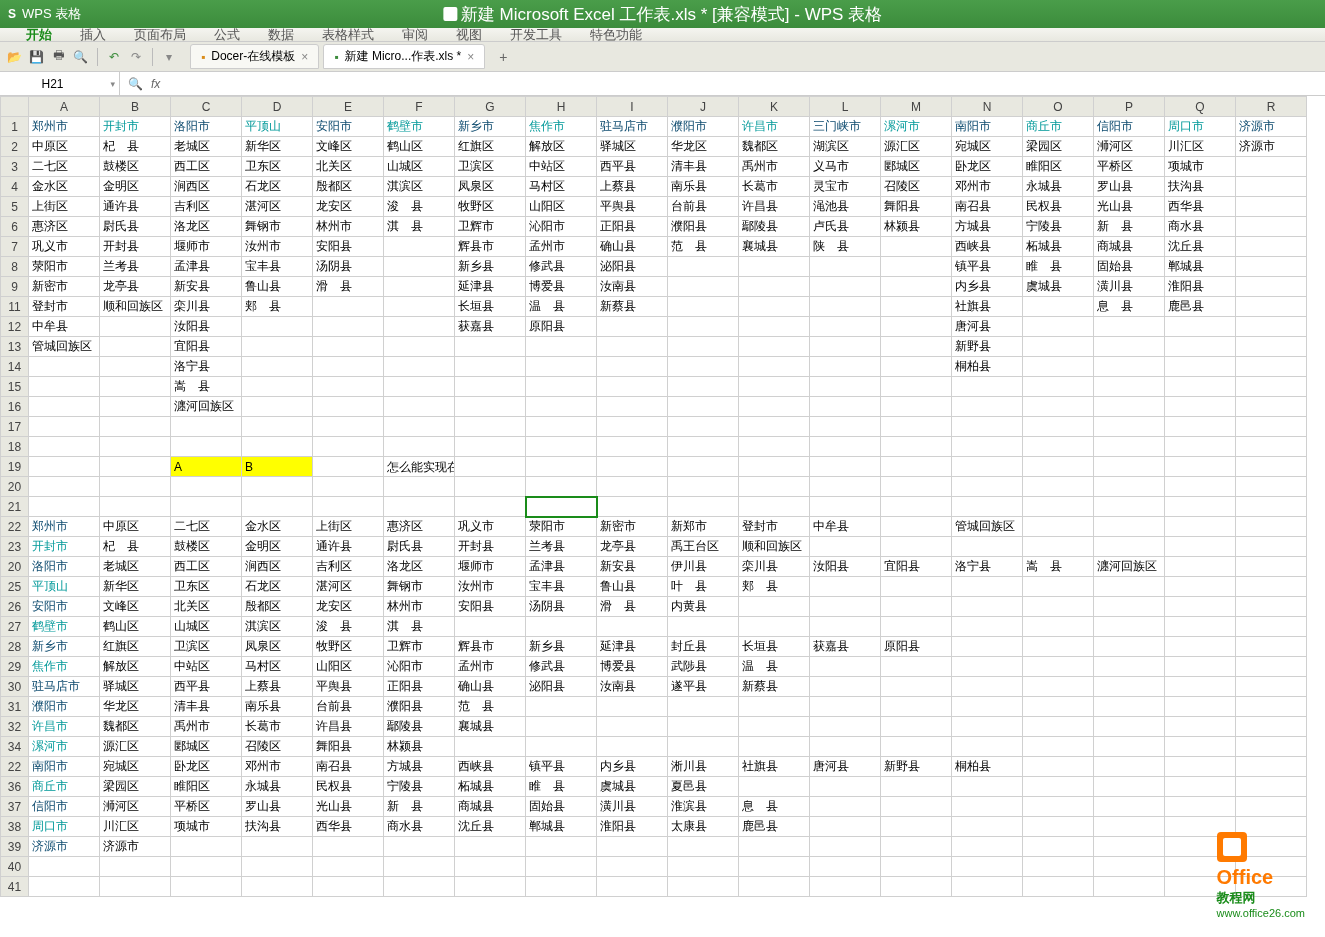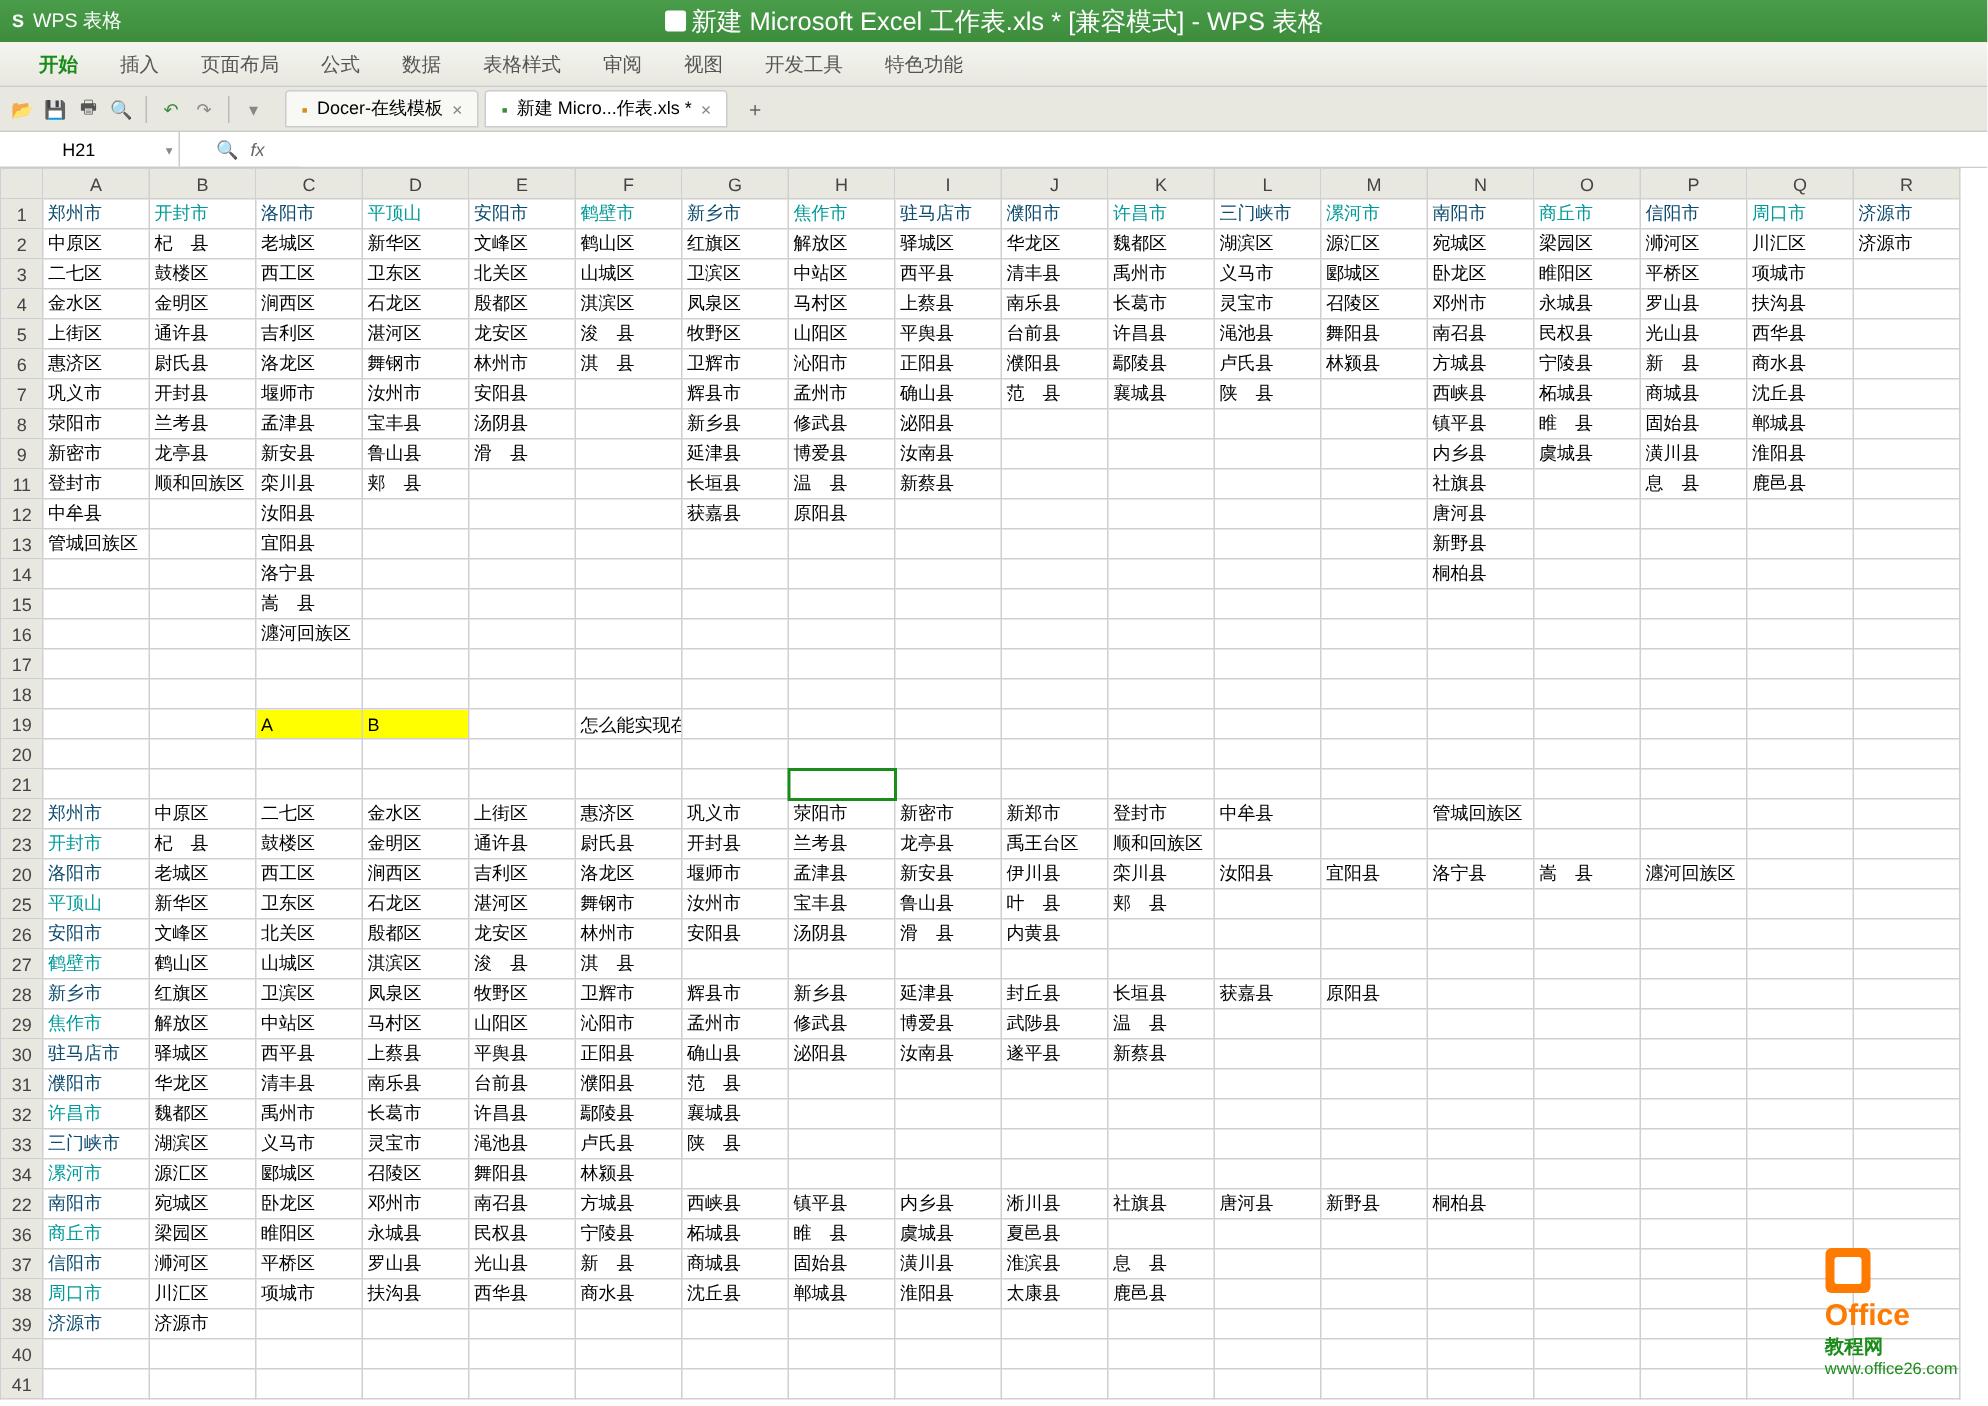--- a/index.html
+++ b/index.html
@@ -6,36 +6,36 @@
 body { background:#fff; font-size:12px; overflow:hidden; }
 
 
 .titlebar { height:28px; background:linear-gradient(#4a9d4a,#3c8c3c); color:#fff; display:flex; align-items:center; padding:0 8px; position:relative; }
 .titlebar .logo { font-weight:bold; margin-right:6px; }
 .titlebar .appname { font-size:13px; }
 .titlebar .center-title { position:absolute; left:50%; transform:translateX(-50%); font-size:17px; display:flex; align-items:center; gap:4px; }
 .titlebar .doc-icon { display:inline-block; width:14px; height:14px; background:#fff; border-radius:2px; }
 
 
-.menubar { height:30px; background:linear-gradient(#f5f5f0,#e8e8e0); border-bottom:1px solid #ccc; display:flex; align-items:center; padding-left:12px; gap:0; }
+.menubar { height:14px; background:linear-gradient(#f5f5f0,#e8e8e0); border-bottom:1px solid #ccc; display:flex; align-items:center; padding-left:12px; gap:0; }
 .menubar .menu-item { padding:6px 14px; cursor:pointer; color:#555; font-size:13px; }
 .menubar .menu-item.active { color:#1a8c1a; font-weight:bold; }
 
 
 .toolbar { height:30px; background:#e8e8e0; border-bottom:1px solid #ccc; display:flex; align-items:center; padding:0 6px; gap:4px; }
 .toolbar .icon { width:18px; height:18px; display:inline-flex; align-items:center; justify-content:center; cursor:pointer; }
 .toolbar .sep { width:1px; height:18px; background:#bbb; margin:0 3px; }
 .tabbar { display:flex; align-items:center; margin-left:8px; }
 .doc-tab { display:flex; align-items:center; gap:6px; padding:3px 10px; background:#f8f8f4; border:1px solid #ccc; border-radius:3px 3px 0 0; margin-right:4px; font-size:12px; }
 .doc-tab.active { background:#fff; }
 .doc-tab .close { color:#888; cursor:pointer; }
 .tab-add { padding:0 6px; color:#666; cursor:pointer; font-size:14px; }
 
 
-.formula-row { height:24px; border-bottom:1px solid #ccc; display:flex; align-items:center;gap:16px; }
+.formula-row { height:24px; border-bottom:1px solid #ccc; display:flex; align-items:center; }
 .name-box { width:120px; border-right:1px solid #ccc; height:100%; display:flex; align-items:center; justify-content:center; font-size:12px; position:relative; padding-right:14px; }
 .name-box::after { content:"▾"; position:absolute; right:4px; color:#888; font-size:9px; }
 .fx-icons { display:flex; align-items:center; padding:0 8px; gap:8px; }
 .fx-label { font-style:italic; color:#666; }
 .formula-input { flex:1; height:100%; border:none; outline:none; padding:0 6px; }
 
 
 .grid-wrap { position:relative; height:calc(937px - 28px - 30px - 30px - 24px); overflow:hidden; }
 table.sheet { border-collapse:collapse; table-layout:fixed; }
 .sheet th,.sheet td { border:1px solid #d0d0d0; height:20px; font-size:12px; padding:0 3px; overflow:hidden; white-space:nowrap; }
@@ -789,41 +789,20 @@
           <td></td>
           <td></td>
           <td></td>
           <td></td>
           <td></td>
           <td></td>
           <td></td>
           <td></td>
         </tr>
         <tr>
-          <th class="rowhdr">33</th>
-          <td class="c-red">三门峡市</td>
-          <td>湖滨区</td>
-          <td>义马市</td>
-          <td>灵宝市</td>
-          <td>渑池县</td>
-          <td>卢氏县</td>
-          <td>陕　县</td>
-          <td></td>
-          <td></td>
-          <td></td>
-          <td></td>
-          <td></td>
-          <td></td>
-          <td></td>
-          <td></td>
-          <td></td>
-          <td></td>
-          <td></td>
-        </tr>
-        <tr>
           <th class="rowhdr">34</th>
           <td class="c-teal">漯河市</td>
           <td>源汇区</td>
           <td>郾城区</td>
           <td>召陵区</td>
           <td>舞阳县</td>
           <td>林颍县</td>
           <td></td>
           <td></td>
           <td></td>

